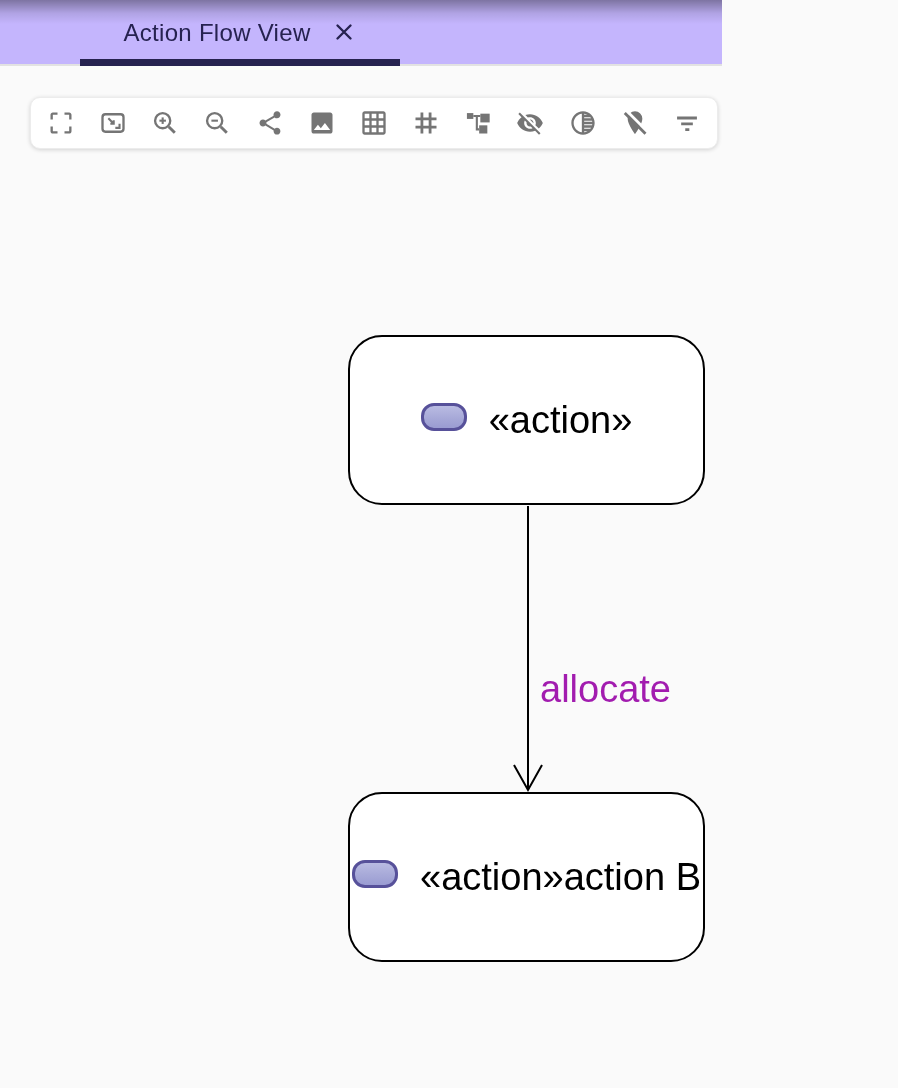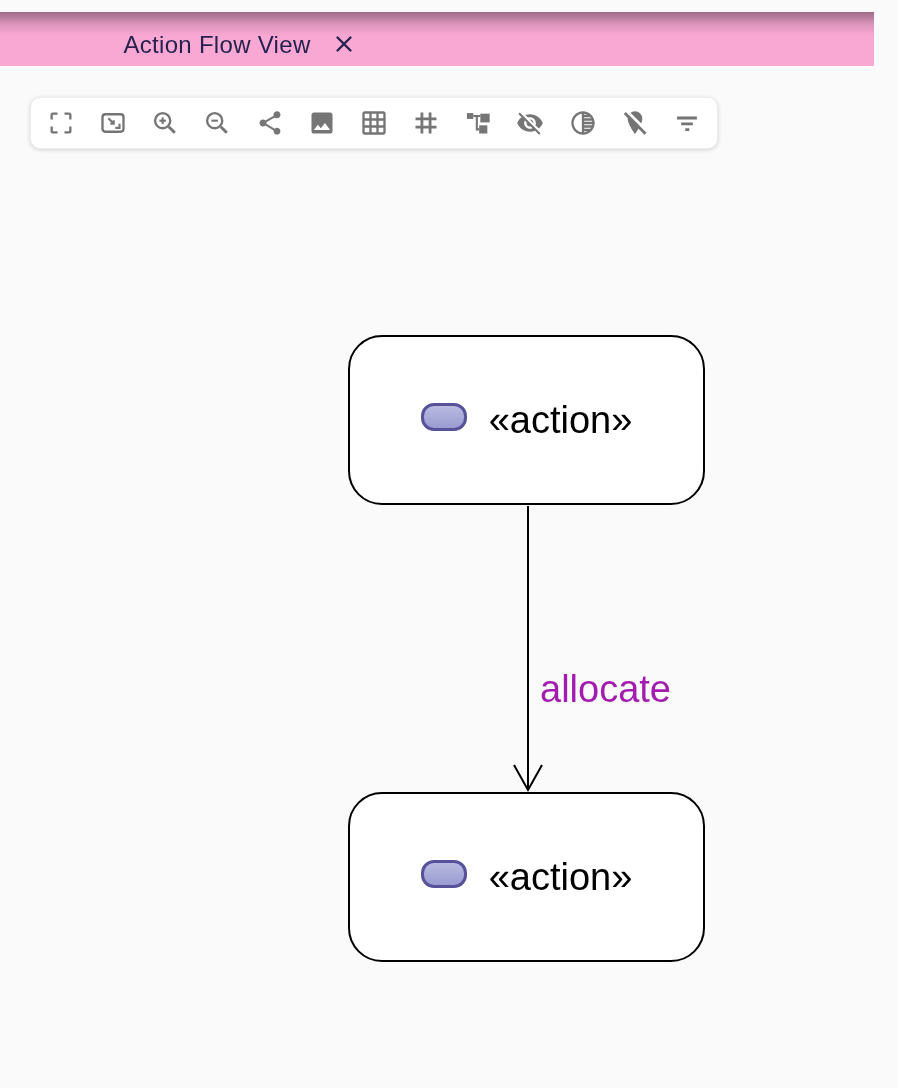--- a/index.html
+++ b/index.html
@@ -5,22 +5,22 @@
   html,body{margin:0;padding:0;}
   body{
     width:898px;height:1088px;overflow:hidden;
     font-family:"Liberation Sans","DejaVu Sans",sans-serif;
     background:#fafafa;
   }
   .screen{position:relative;width:898px;height:1088px;background:#fafafa;}
 
   
   .tab-bar{
-    position:absolute;left:0;top:12px;width:874px;height:64px;
-    background:#f9a8d4;border-bottom:2px solid #e2e2e2;
+    position:absolute;left:0;top:0;width:722px;height:64px;
+    background:#c4b5fd;border-bottom:2px solid #e2e2e2;
   }
   .top-shadow{
     position:absolute;left:0;top:0;width:100%;height:24px;
     background:linear-gradient(to bottom,rgba(0,0,0,0.36),rgba(0,0,0,0.10) 55%,rgba(0,0,0,0));
     pointer-events:none;
   }
   .tab{
     position:absolute;left:80px;top:0;width:320px;height:64px;
     display:flex;align-items:center;justify-content:center;gap:20px;
     cursor:pointer;
@@ -109,20 +109,21 @@
     <span class="pill-icon"></span>
     <span class="node-text">
       <span>«action»</span>
     </span>
   </div>
 
   <div class="node node-b">
     <span class="pill-icon"></span>
     <span class="node-text">
       <span>«action»</span>
+      <span>action B</span>
     </span>
   </div>
 
   <nav class="toolbar">
 
     <button class="tb-btn" title="fullscreen-icon">
       <svg viewBox="0 0 24 24">
         <path d="M5 5h4V3H5c-1.1 0-2 .9-2 2v4h2V5zm-2 14c0 1.1.9 2 2 2h4v-2H5v-4H3v4zM19 3h-4v2h4v4h2V5c0-1.1-.9-2-2-2zm0 16h-4v2h4c1.1 0 2-.9 2-2v-4h-2v4z"></path>
       </svg>
     </button>

